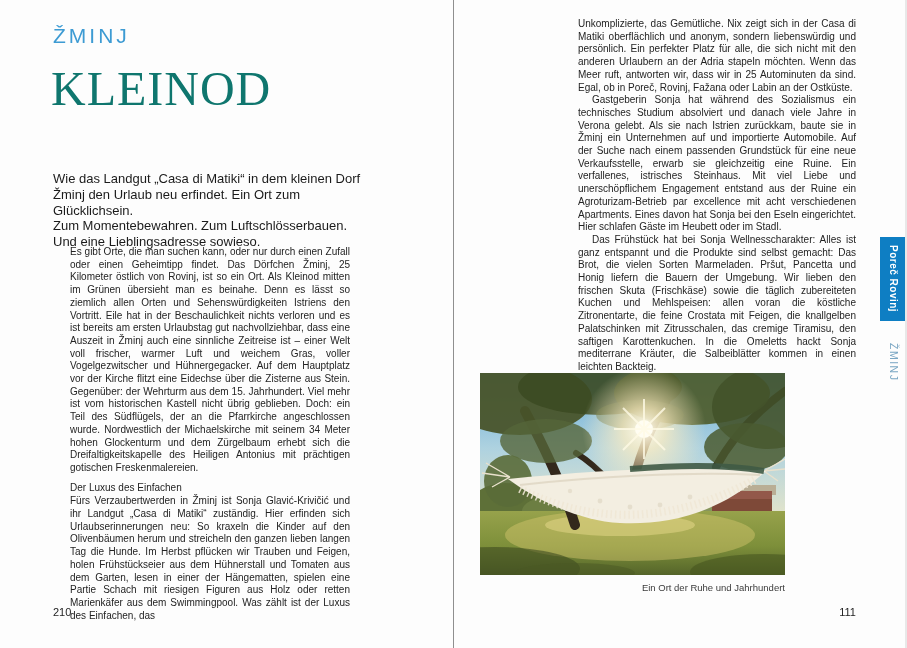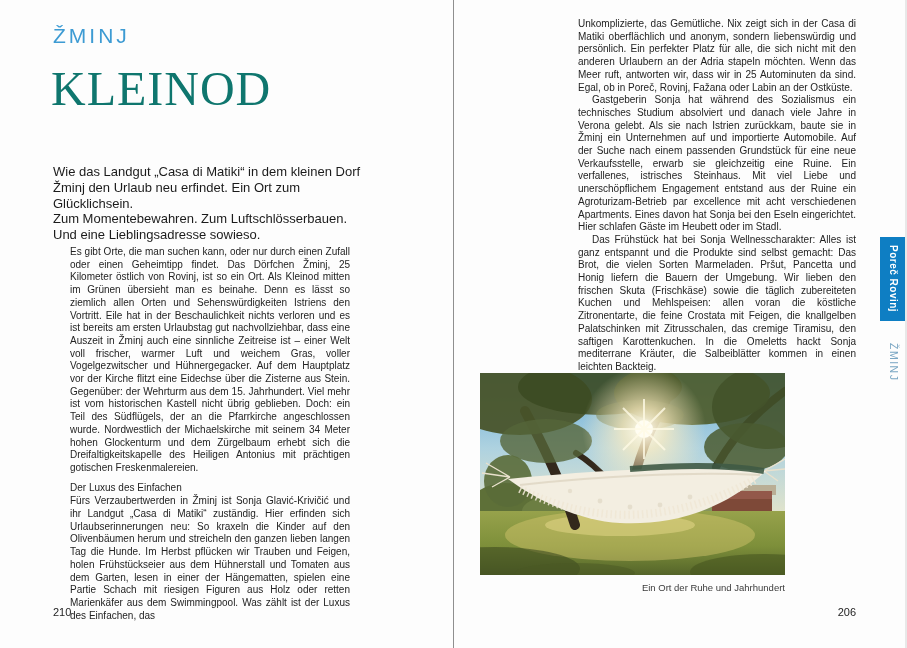--- a/index.html
+++ b/index.html
@@ -11,21 +11,21 @@
   .kicker{
     position:absolute;left:53px;top:24px;font-size:21px;letter-spacing:3px;
     color:#3d9bd3;font-weight:400;
   }
   .title{
     position:absolute;left:51px;top:64px;width:400px;
     font-family:"Liberation Serif",serif;font-size:48px;line-height:49px;
     color:#0f766e;letter-spacing:1px;font-weight:500;
   }
   .intro{
-    position:absolute;left:53px;top:164px;width:330px;
+    position:absolute;left:53px;top:171px;width:330px;
     font-size:13px;line-height:15.8px;color:#1b1b1b;white-space:pre-line;
   }
   .bodycol{
     font-size:10px;line-height:12.7px;text-align:justify;
     color:#232323;hyphens:auto;-webkit-hyphens:auto;
   }
   .bodycol p{margin:0 0 0 0;}
   .left-body{position:absolute;left:70px;top:246px;width:280px;}
   .right-body{position:absolute;left:578px;top:18px;width:278px;}
   .subhead{font-weight:normal;margin:7px 0 1px 0 !important;text-align:left;}
@@ -158,21 +158,21 @@
       <circle cx="180" cy="132" r="2.4" fill="#dcd4c0" opacity="0.6"></circle>
       <circle cx="210" cy="124" r="2.4" fill="#dcd4c0" opacity="0.6"></circle>
       <circle cx="90" cy="118" r="2.2" fill="#dcd4c0" opacity="0.55"></circle>
 
       <path d="M40,116 C100,146 180,158 276,106" stroke="#efe7d5" stroke-width="8" fill="none" stroke-dasharray="1.5 3" opacity="0.9"></path>
     </svg>
   </div>
 
   <div class="caption">Ein Ort der Ruhe und Jahrhundert</div>
 
-  <div class="pagenum pagenum-right">206</div>
+  <div class="pagenum pagenum-right">111</div>
 
   <div class="edge-tab">
     <span>Poreč Rovinj</span>
   </div>
   <div class="edge-section">
     <span>ŽMINJ</span>
   </div>
 
 </div>
 

